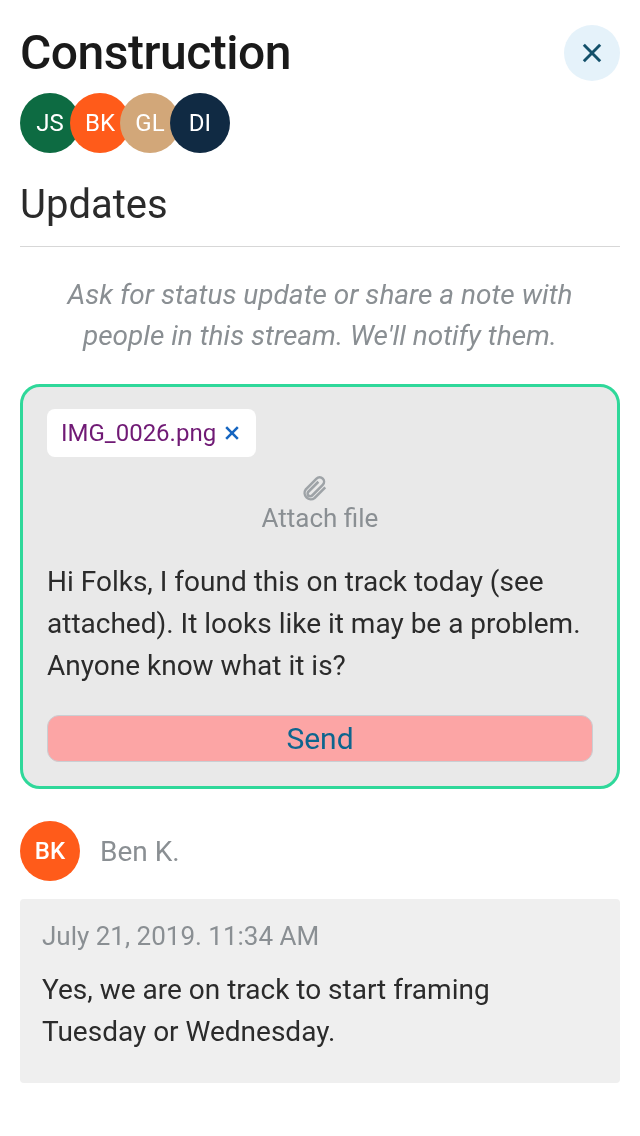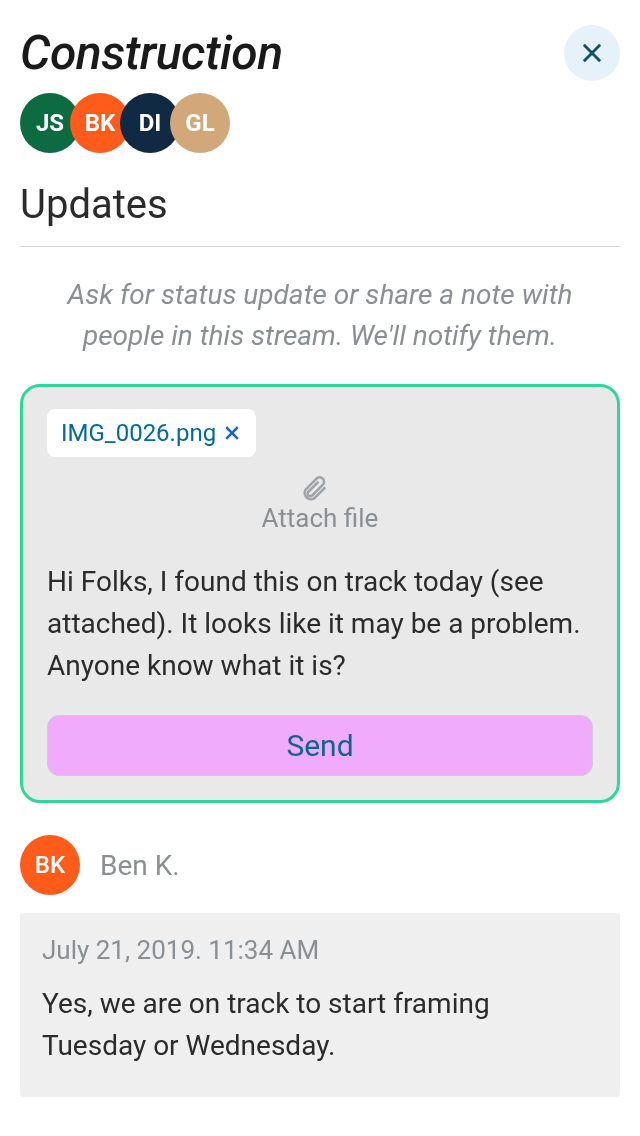--- a/index.html
+++ b/index.html
@@ -15,21 +15,20 @@
       color: #1a1a1a;
       overflow: hidden;
     }
     .container {
       padding: 24px 20px 0 20px;
     }
     .header-row {
       display: flex;
       align-items: center;
       justify-content: space-between;
-      font-style: italic;
     }
     .page-title {
       font-size: 48px;
       font-weight: 500;
       color: #1a1a1a;
       letter-spacing: -0.5px;
     }
     .close-btn {
       width: 56px;
       height: 56px;
@@ -52,21 +51,21 @@
       margin-bottom: 28px;
     }
     .avatar {
       width: 60px;
       height: 60px;
       border-radius: 50%;
       display: flex;
       align-items: center;
       justify-content: center;
       font-size: 24px;
-      font-weight: 700;
+      font-weight: 400;
       color: #ffffff;
       margin-left: -10px;
     }
     .avatar:first-child {
       margin-left: 0;
     }
     .section-title {
       font-size: 40px;
       font-weight: 400;
       color: #2b2b2b;
@@ -93,21 +92,21 @@
     .attachment-chip {
       display: inline-flex;
       align-items: center;
       background: #ffffff;
       border-radius: 8px;
       padding: 10px 14px;
       margin-bottom: 16px;
     }
     .attachment-name {
       font-size: 24px;
-      color: #0369a1;
+      color: #701a75;
       margin-right: 6px;
     }
     .chip-close {
       color: #1565c0;
       cursor: pointer;
       display: flex;
       align-items: center;
     }
     .chip-close svg {
       width: 20px;
@@ -135,24 +134,24 @@
       color: #8a8f93;
     }
     .compose-text {
       font-size: 28px;
       color: #2b2b2b;
       line-height: 1.5;
       margin-bottom: 28px;
     }
     .send-btn {
       width: 100%;
-      background: #f0abfc;
+      background: #fca5a5;
       border: 1px solid #c9cfd3;
       border-radius: 12px;
-      padding: 12px 0;
+      padding: 5px 0;
       font-size: 30px;
       color: #0d658e;
       text-align: center;
       cursor: pointer;
     }
     .message-author-row {
       display: flex;
       align-items: center;
       margin-bottom: 18px;
     }
@@ -198,22 +197,22 @@
       <svg viewBox="0 0 24 24" fill="none">
         <line x1="5" y1="5" x2="19" y2="19"></line>
         <line x1="19" y1="5" x2="5" y2="19"></line>
       </svg>
     </div>
   </div>
 
   <div class="avatar-row">
     <div class="avatar" style="background:#0d6b42">JS</div>
     <div class="avatar" style="background:#ff5b1a">BK</div>
+    <div class="avatar" style="background:#d2a779">GL</div>
     <div class="avatar" style="background:#102a43">DI</div>
-    <div class="avatar" style="background:#d2a779">GL</div>
   </div>
 
   <div class="section-title">Updates</div>
 
   <div class="hint-text">Ask for status update or share a note with people in this stream. We'll notify them.</div>
 
   <div class="compose-box">
     <div class="attachment-chip">
       <span class="attachment-name">IMG_0026.png</span>
       <span class="chip-close">

